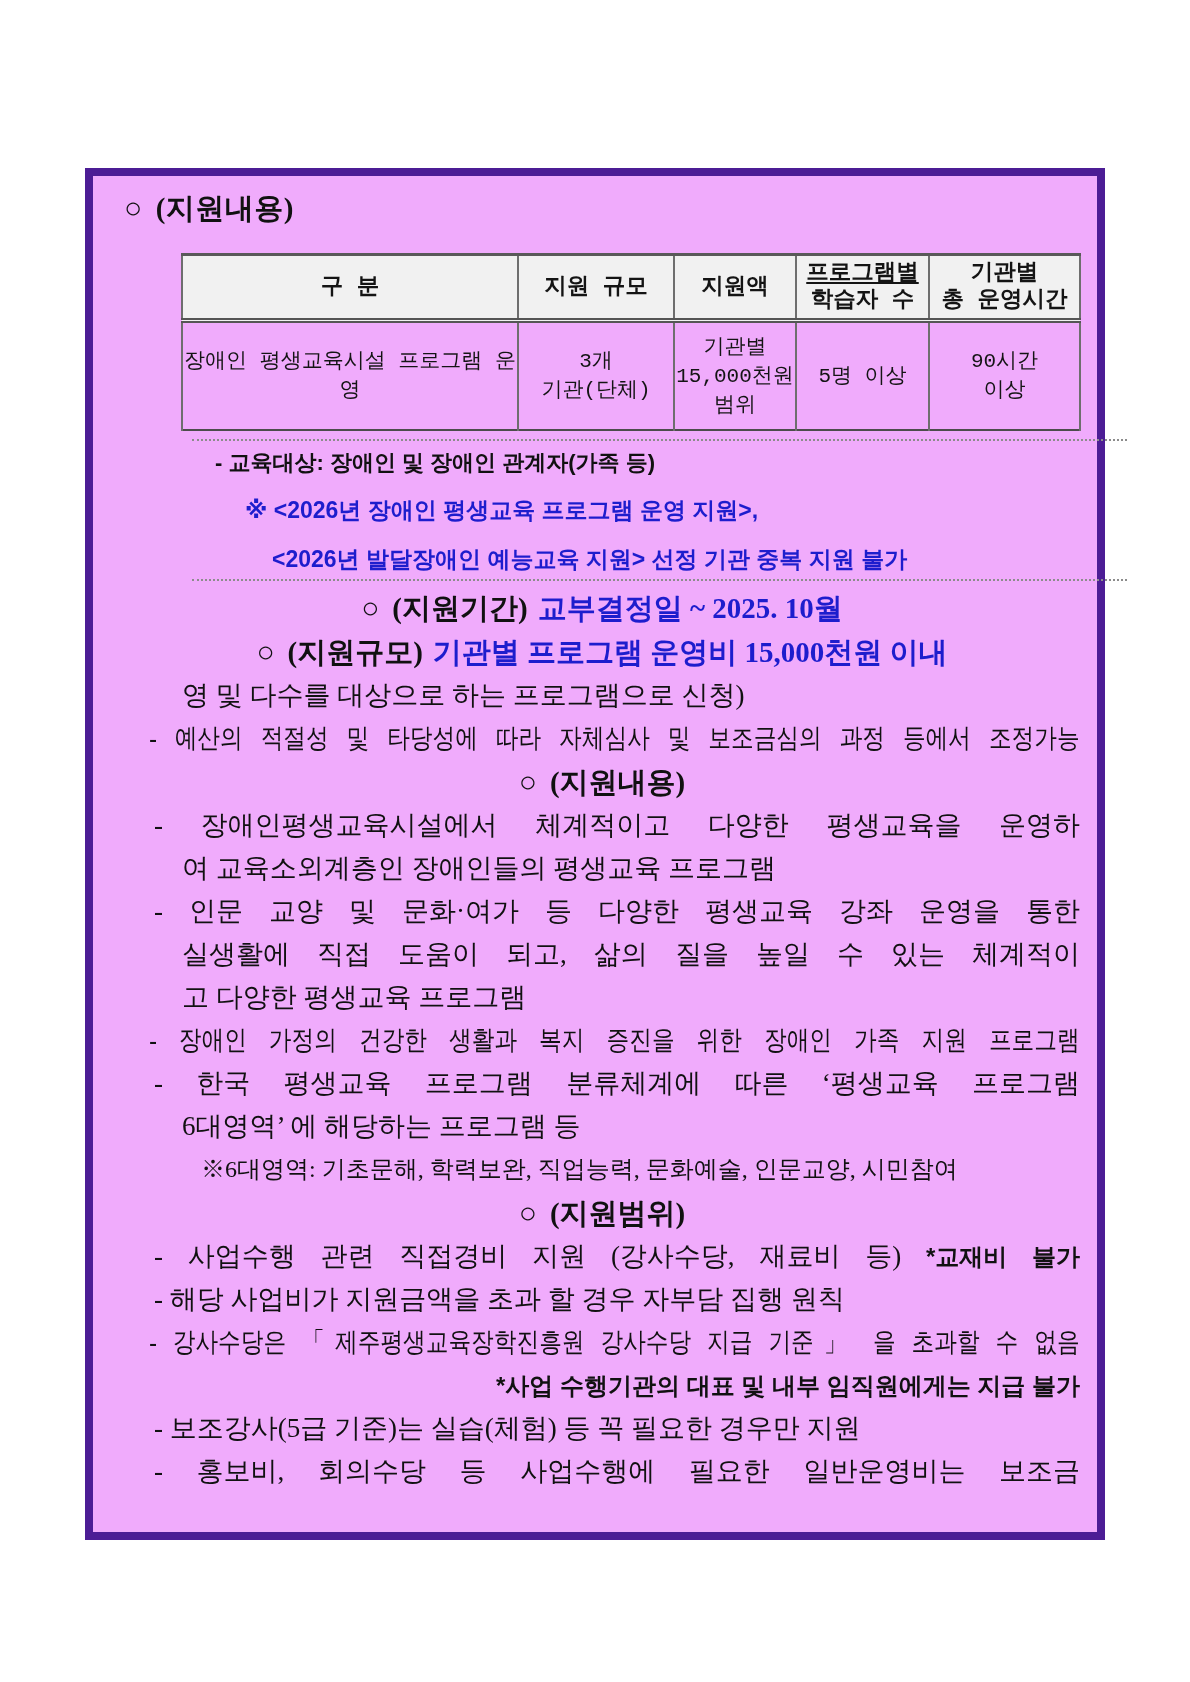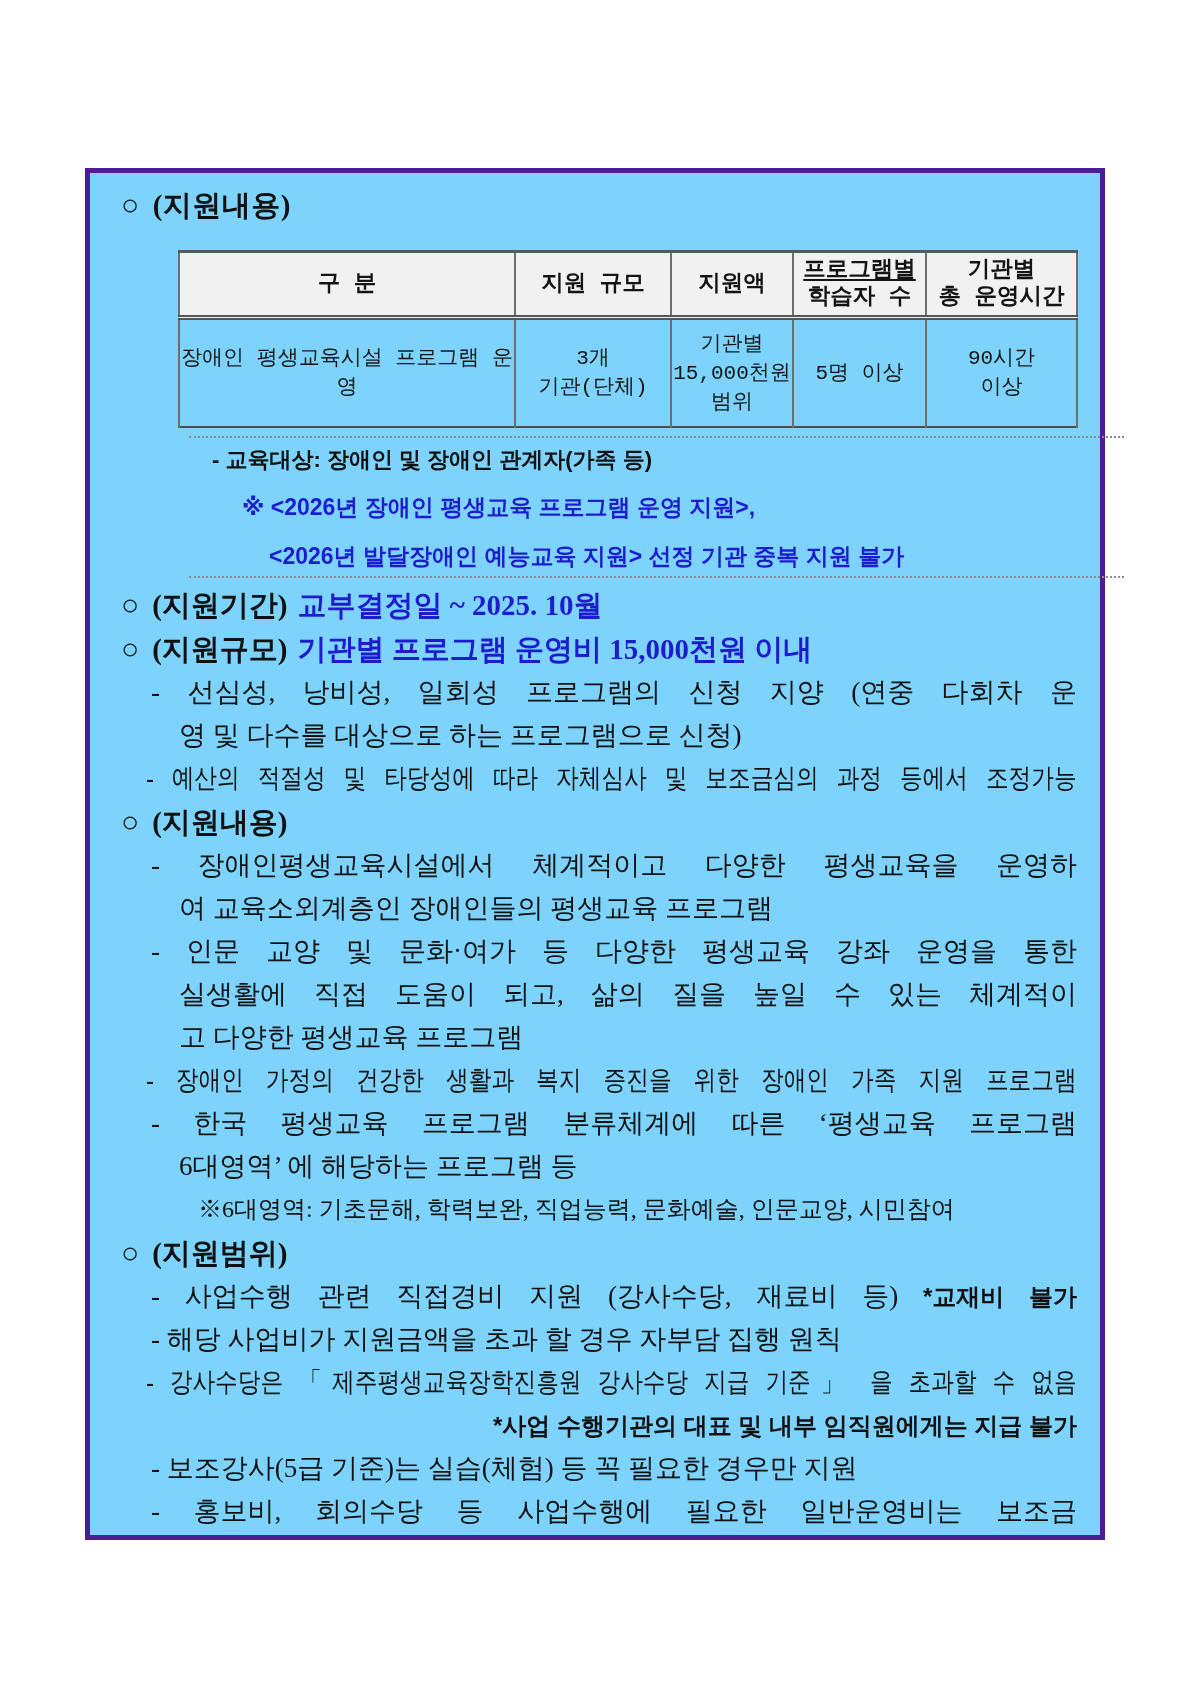--- a/index.html
+++ b/index.html
@@ -2,21 +2,21 @@
 <html lang="ko"><head>
 <meta charset="utf-8">
 <style>
   html,body{margin:0;padding:0;}
   body{
     width:1190px;height:1682px;position:relative;background:#ffffff;
     font-family:"Liberation Serif","DejaVu Serif",serif;color:#111111;
   }
   .frame{
     position:absolute;left:85px;top:168px;width:1020px;height:1372px;
-    border:5px solid #4c1d95;background:#7dd3fc;box-sizing:border-box;
+    border:8px solid #4c1d95;background:#f0abfc;box-sizing:border-box;
   }
   .content{position:relative;padding:10px 0 0 31px;}
 
   
   .sec-head{font-size:29px;font-weight:600;line-height:43px;letter-spacing:0.5px;}
   .sec-head .bullet,.line.heading .bullet{font-weight:400;font-size:30px;margin-right:13px;}
 
   
   table.grid{
     border-collapse:collapse;table-layout:fixed;
@@ -49,21 +49,21 @@
 
   
   .body-block{margin-top:5px;width:956px;}
   .line{font-size:27px;line-height:43px;padding-left:30px;}
   .line.cont{padding-left:58px;}
   .line.j{text-align:justify;text-align-last:justify;}
   .line.cond{padding-left:0;text-indent:30px;width:119%;transform:scaleX(0.84);transform-origin:0 50%;}
   .line.subnote{font-size:24px;padding-left:77px;}
   .line.bold-gothic{font-family:"Liberation Sans","DejaVu Sans",sans-serif;font-weight:700;font-size:24px;padding-left:58px;text-align:right;}
   .line .bsuf{font-family:"Liberation Sans","DejaVu Sans",sans-serif;font-weight:700;font-size:24px;}
-  .line.heading{padding-left:0;font-size:29px;font-weight:600;}
+  .line.heading{padding-left:0;font-size:29px;font-weight:600;text-align:center;}
   .line.heading .value{color:#1d1dcd;font-weight:700;margin-left:10px;}
 </style>
 </head>
 <body>
 
 <div class="frame">
   <div class="content">
 
     <div class="sec-head">
       <span class="bullet">○</span><span>(지원내용)</span>
@@ -110,21 +110,20 @@
     <div class="body-block">
 
       <div class="line heading">
         <span class="bullet">○</span><span>(지원기간)</span><span class="value">교부결정일 ~ 2025. 10월</span>
       </div>
 
       <div class="line heading">
         <span class="bullet">○</span><span>(지원규모)</span><span class="value">기관별 프로그램 운영비 15,000천원 이내</span>
       </div>
 
-      <div class="line j">- 선심성, 낭비성, 일회성 프로그램의 신청 지양 (연중 다회차 운</div>
       <div class="line cont">영 및 다수를 대상으로 하는 프로그램으로 신청)</div>
       <div class="line cond j">- 예산의 적절성 및 타당성에 따라 자체심사 및 보조금심의 과정 등에서 조정가능</div>
 
       <div class="line heading">
         <span class="bullet">○</span><span>(지원내용)</span>
       </div>
 
       <div class="line j">- 장애인평생교육시설에서 체계적이고 다양한 평생교육을 운영하</div>
       <div class="line cont">여 교육소외계층인 장애인들의 평생교육 프로그램</div>
       <div class="line j">- 인문 교양 및 문화·여가 등 다양한 평생교육 강좌 운영을 통한</div>

